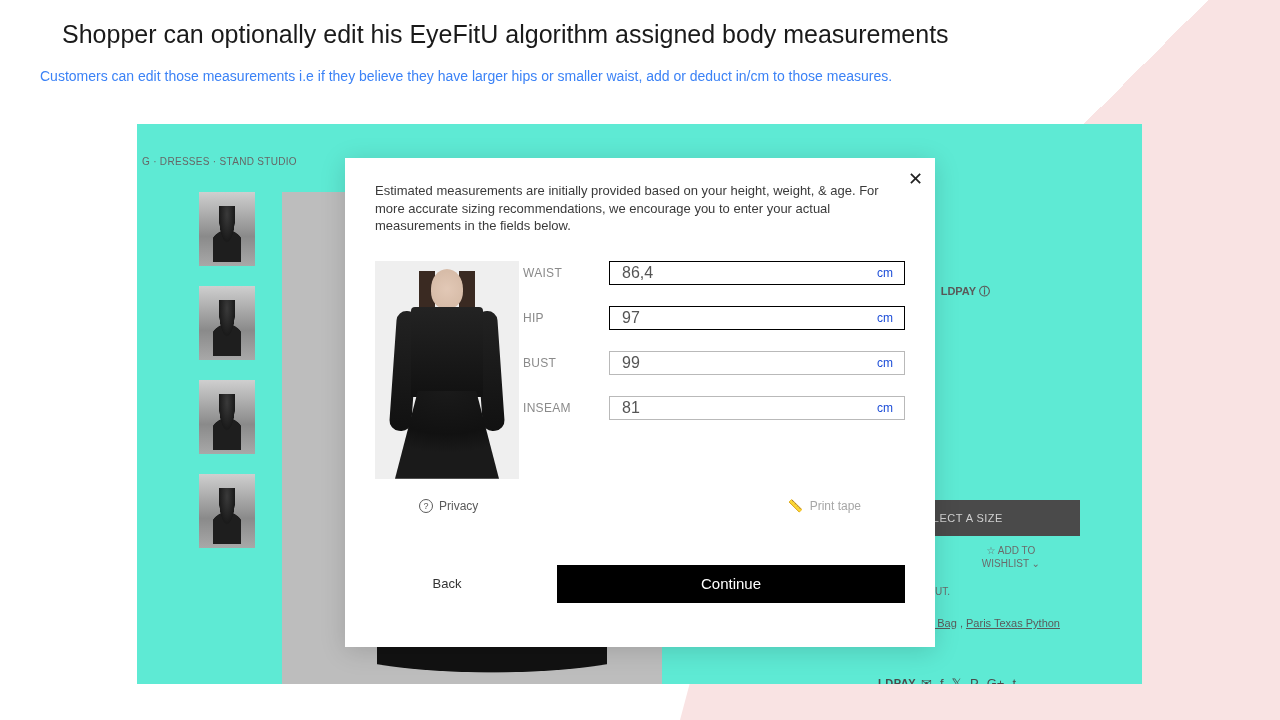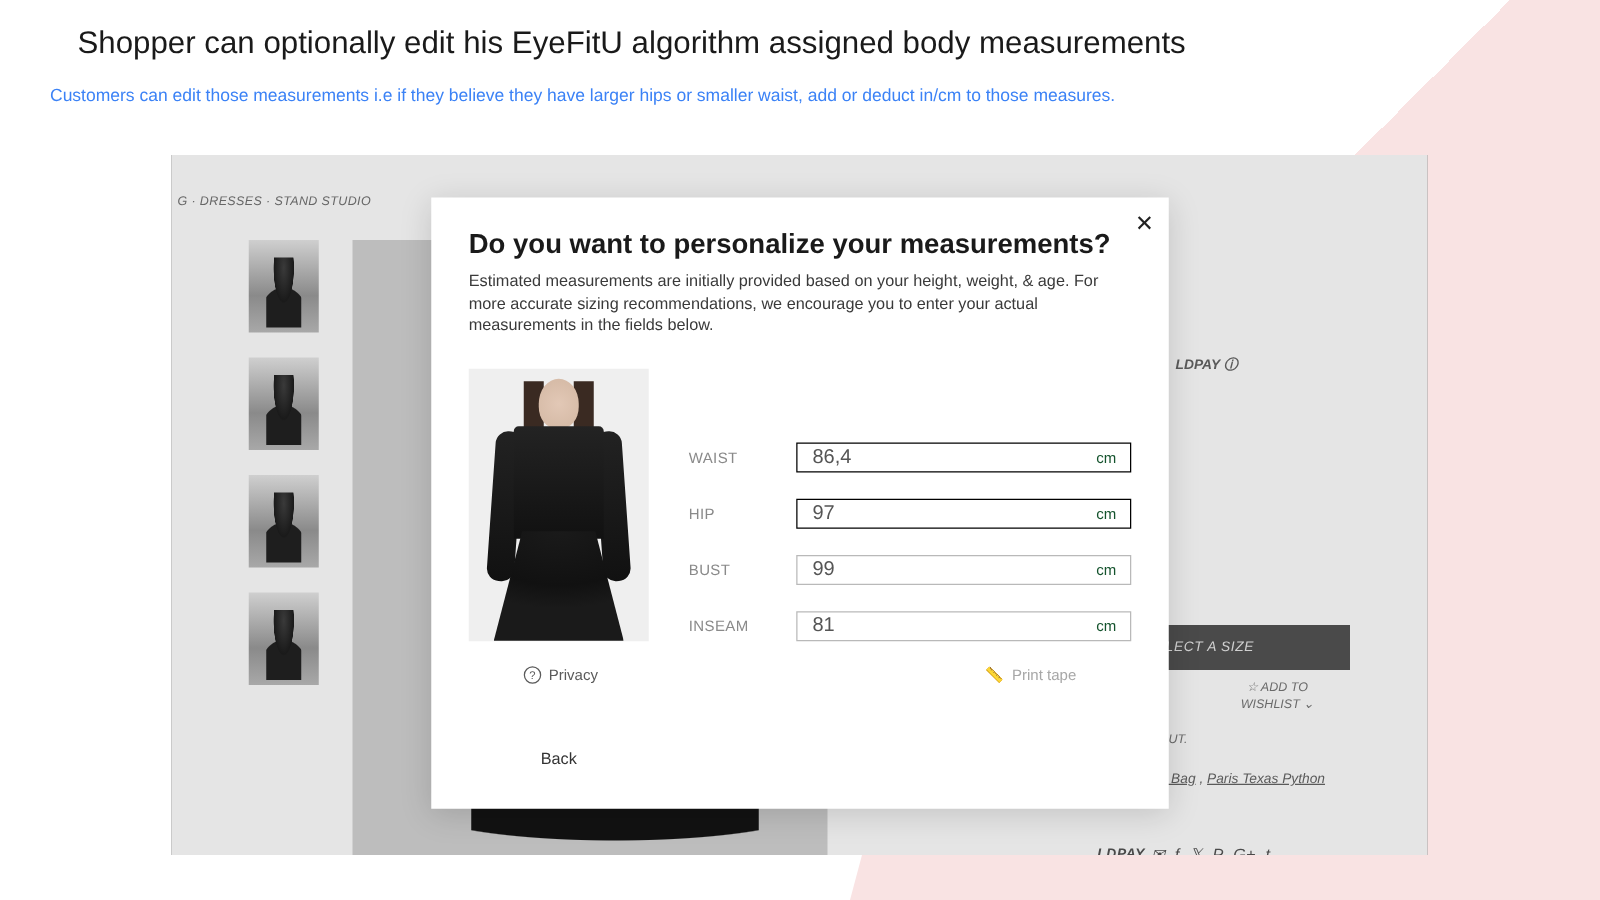--- a/index.html
+++ b/index.html
@@ -41,22 +41,21 @@
   top: 124px;
   width: 1005px;
   height: 560px;
   background: #8a8a8a;
   z-index: 5;
   overflow: hidden;
 }
 .dimmed-bg {
   position: absolute;
   inset: 0;
-  background: #e5e5e5;
-  font-style: italic;
+  background: #5eead4;
 }
 .breadcrumb {
   position: absolute;
   top: 32px;
   left: 5px;
   font-size: 10px;
   color: #666;
   letter-spacing: 0.3px;
 }
 .thumbs {
@@ -122,21 +121,21 @@
   color: #d0d0d0;
   font-size: 11px;
   letter-spacing: 0.5px;
   display: flex;
   align-items: center;
   justify-content: center;
 }
 .wishlist {
   position: absolute;
   top: 260px;
-  right: 29px;
+  right: 40px;
   font-size: 10px;
   color: #6a6a6a;
   text-align: center;
   line-height: 1.3;
 }
 .checkout-hint {
   position: absolute;
   top: 302px;
   right: 130px;
   font-size: 10px;
@@ -198,22 +197,21 @@
 }
 .modal-desc {
   font-size: 13px;
   color: #3A3A3A;
   line-height: 1.35;
   margin-bottom: 26px;
   max-width: 520px;
 }
 .modal-body {
   display: flex;
-  gap: 32px;
-  align-items: flex-end;
+  gap: 4px;
 }
 .product-figure {
   width: 144px;
   height: 218px;
   background: #efefef;
   position: relative;
   overflow: hidden;
 }
 .pf-head {
   position: absolute;
@@ -281,21 +279,21 @@
   background: #fff;
   outline: none;
 }
 .field-row.active .field-input input { border-color: #000; }
 .unit {
   position: absolute;
   right: 12px;
   top: 50%;
   transform: translateY(-50%);
   font-size: 12px;
-  color: #14532d;
+  color: #1d4ed8;
 }
 .modal-footer-links {
   display: flex;
   justify-content: space-between;
   align-items: center;
   margin-top: 20px;
   padding: 0 44px 0 44px;
 }
 .link-privacy, .link-print {
   display: flex;
@@ -380,21 +378,20 @@
         <span>𝕏</span>
         <span>P</span>
         <span>G+</span>
         <span>t</span>
       </div>
     </div>
   </div>
 
   <div class="modal">
     <button class="modal-close">✕</button>
-    <h2>Do you want to personalize your measurements?</h2>
     <p class="modal-desc">Estimated measurements are initially provided based on your height, weight, &amp; age. For more accurate sizing recommendations, we encourage you to enter your actual measurements in the fields below.</p>
 
     <div class="modal-body">
       <div class="product-figure">
         <div class="pf-hair-l"></div>
         <div class="pf-hair-r"></div>
         <div class="pf-head"></div>
         <div class="pf-arm-l"></div>
         <div class="pf-arm-r"></div>
         <div class="pf-torso"></div>
@@ -439,15 +436,16 @@
         <span>Privacy</span>
       </div>
       <div class="link-print">
         <span>📏</span>
         <span>Print tape</span>
       </div>
     </div>
 
     <div class="modal-actions">
       <button class="btn-back">Back</button>
+      <button class="btn-continue">Continue</button>
     </div>
   </div>
 </div>
 
 </body></html>

